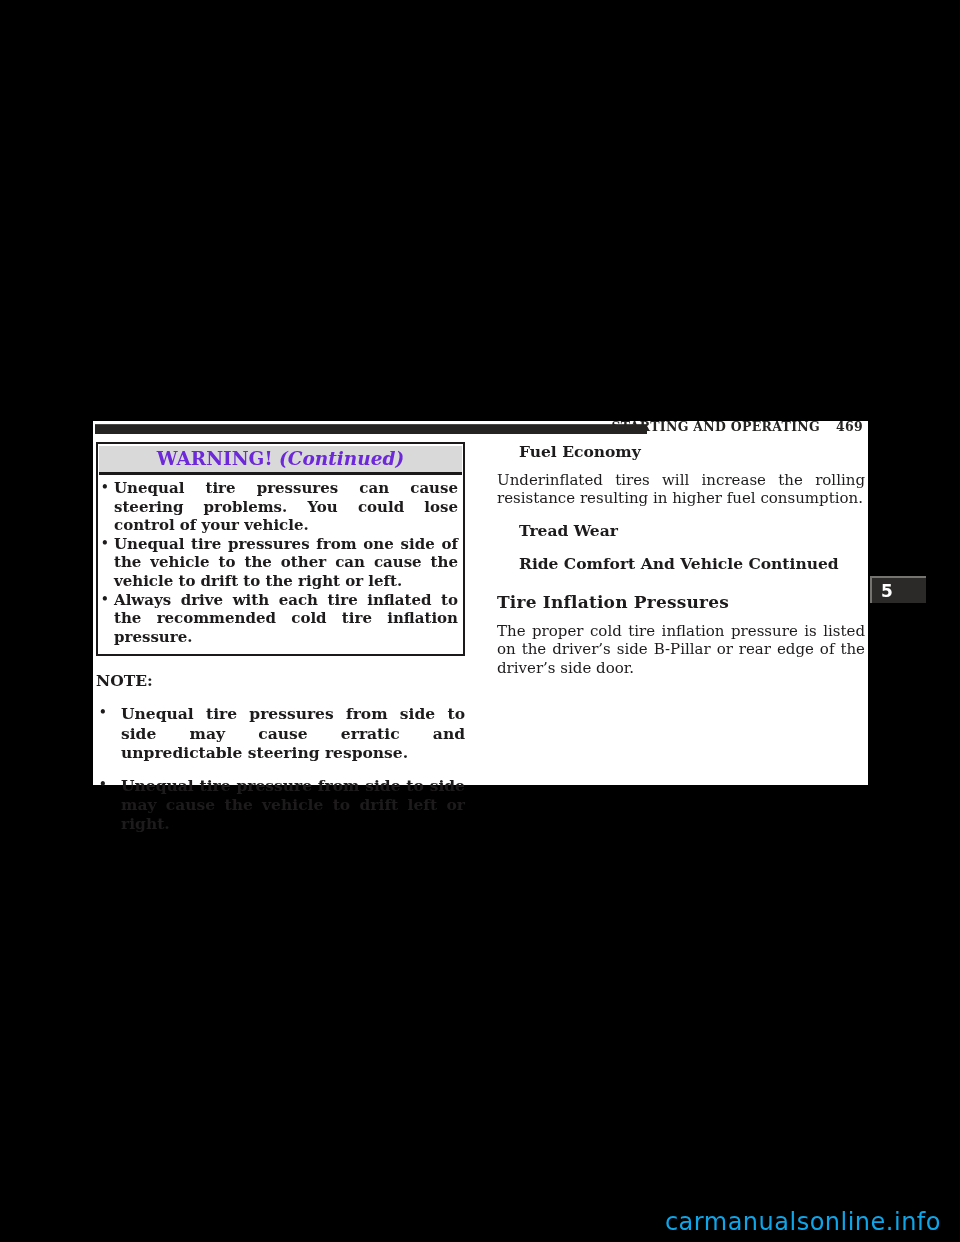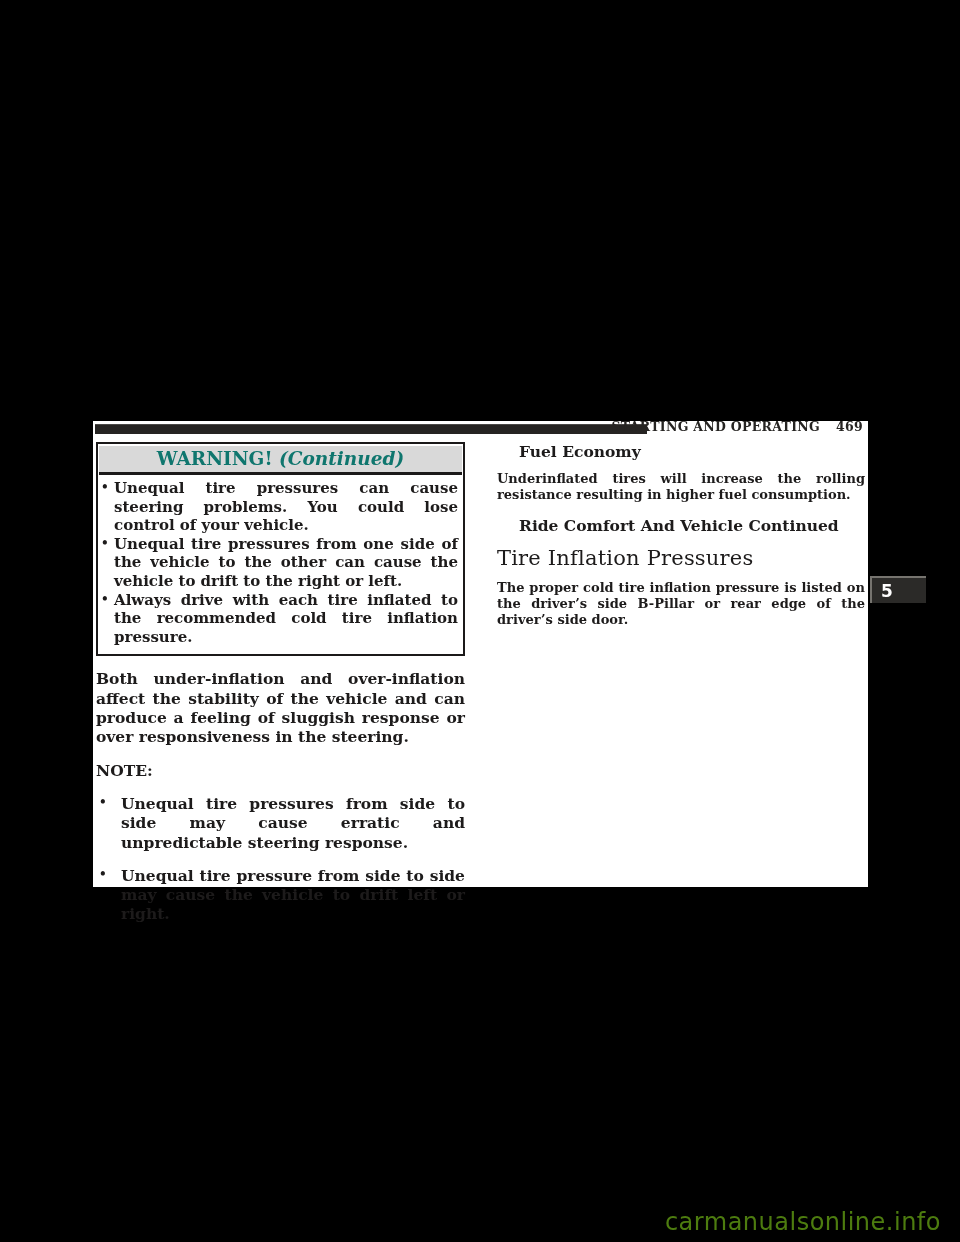--- a/index.html
+++ b/index.html
@@ -5,21 +5,21 @@
   html,body{margin:0;padding:0;}
   body{
     width:960px;height:1242px;
     background:#000;
     position:relative;
     overflow:hidden;
     font-family:"DejaVu Serif", serif;
   }
   
   .sheet{
-    position:absolute;left:93px;top:421px;width:775px;height:466px;
+    position:absolute;left:93px;top:421px;width:775px;height:364px;
     background:#fff;
   }
   
   .hdr-bar{
     position:absolute;left:2px;top:3px;width:552px;height:9px;
     background:#262422;
     border-top:1px solid #4a4846;
   }
   .hdr-title{
     position:absolute;right:5px;top:-2px;
@@ -31,21 +31,21 @@
   .col-l{position:absolute;left:3px;top:21px;width:369px;}
   .col-r{position:absolute;left:404px;top:22px;width:368px;}
 
   
   .warnbox{border:2px solid #1b1919;background:#fff;}
   .warnhdr{
     margin:2px 1px 0 1px;
     background:#d9d9d9;
     border-bottom:3px solid #1b1919;
     text-align:center;
-    font-size:18.5px;font-weight:bold;color:#0f766e;
+    font-size:18.5px;font-weight:bold;color:#6d28d9;
     padding:2px 0 3px 0;
   }
   .warnhdr .cont{font-style:italic;}
   .warnbody{padding:4px 5px 8px 3px;}
   .wb{
     display:flex;
     font-weight:bold;font-size:15px;line-height:1.24;
     color:#1d1b1b;text-align:justify;
   }
   .wb .dot{width:13px;flex:none;font-size:12px;padding-top:1px;}
@@ -66,44 +66,44 @@
   .nb .dot{width:22px;flex:none;font-size:12px;padding-top:1px;padding-left:3px;}
   .nb .txt{flex:1;}
 
   
   .rh{
     font-weight:bold;font-size:15.5px;line-height:1.2;
     color:#1d1b1b;margin-top:14px;margin-left:22px;
   }
   .rh.first{margin-top:0;}
   .rp{
-    font-weight:bold;font-size:13px;line-height:1.25;
+    font-weight:normal;font-size:15px;line-height:1.25;
     color:#1d1b1b;text-align:justify;margin-top:9px;
   }
   .rh-major{
-    font-weight:normal;font-size:21px;line-height:1.2;
-    color:#1d1b1b;margin-top:10px;letter-spacing:.2px;
+    font-weight:bold;font-size:17px;line-height:1.2;
+    color:#1d1b1b;margin-top:19px;letter-spacing:.2px;
   }
 
   
   .tab5{
     position:absolute;left:870px;top:576px;width:56px;height:27px;
     box-sizing:border-box;
     background:#2b2a28;
     border-top:2px solid #76746f;border-left:2px solid #76746f;
     color:#fff;
     font-family:"DejaVu Sans",sans-serif;font-weight:bold;font-size:17px;
     display:flex;align-items:center;padding-left:9px;
   }
 
   
   .wm{
     position:absolute;right:19px;top:1208px;
     font-family:"DejaVu Sans",sans-serif;font-size:24px;font-weight:normal;
-    color:#4d7c0f;letter-spacing:.5px;
+    color:#0ea5e9;letter-spacing:.5px;
   }
 </style>
 </head>
 <body>
 
 <div class="sheet">
 
   <div class="hdr-bar"></div>
   <div class="hdr-title">
     <span>STARTING AND OPERATING</span><span class="pgnum">469</span>
@@ -125,40 +125,40 @@
           <span class="dot">•</span>
           <span class="txt">Unequal tire pressures from one side of the vehicle to the other can cause the vehicle to drift to the right or left.</span>
         </div>
         <div class="wb">
           <span class="dot">•</span>
           <span class="txt">Always drive with each tire inflated to the recommended cold tire inflation pressure.</span>
         </div>
       </div>
     </div>
 
-    <div class="para">Both under-inflation and over-inflation affect the stability of the vehicle and can produce a feeling of sluggish response or over responsiveness in the steering.</div>
 
     <div class="note-label">NOTE:</div>
 
     <div class="nb">
       <span class="dot">•</span>
       <span class="txt">Unequal tire pressures from side to side may cause erratic and unpredictable steering response.</span>
     </div>
     <div class="nb">
       <span class="dot">•</span>
       <span class="txt">Unequal tire pressure from side to side may cause the vehicle to drift left or right.</span>
     </div>
 
   </div>
 
   <div class="col-r">
 
     <div class="rh first">Fuel Economy</div>
     <div class="rp">Underinflated tires will increase the rolling resistance resulting in higher fuel consumption.</div>
 
+    <div class="rh">Tread Wear</div>
 
     <div class="rh">Ride Comfort And Vehicle Continued</div>
 
     <div class="rh-major">Tire Inflation Pressures</div>
     <div class="rp">The proper cold tire inflation pressure is listed on the driver’s side B-Pillar or rear edge of the driver’s side door.</div>
 
   </div>
 
 </div>
 

